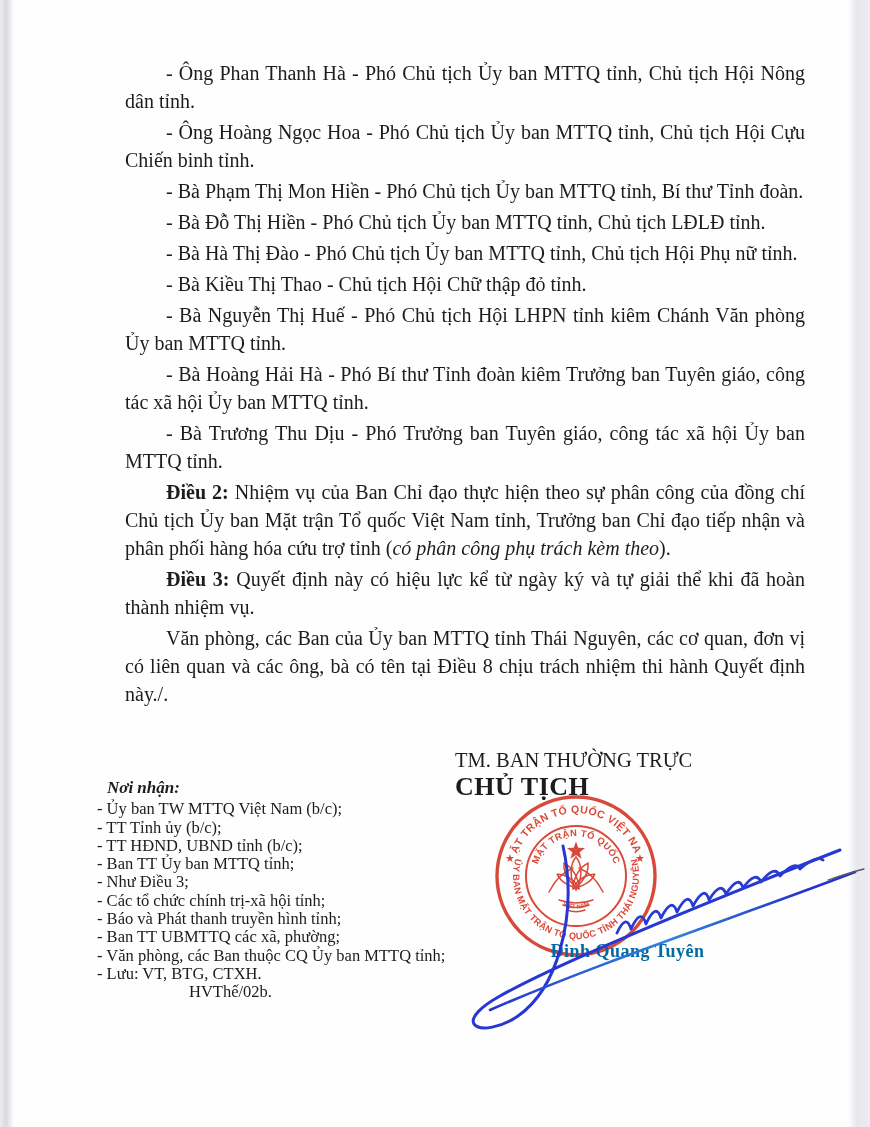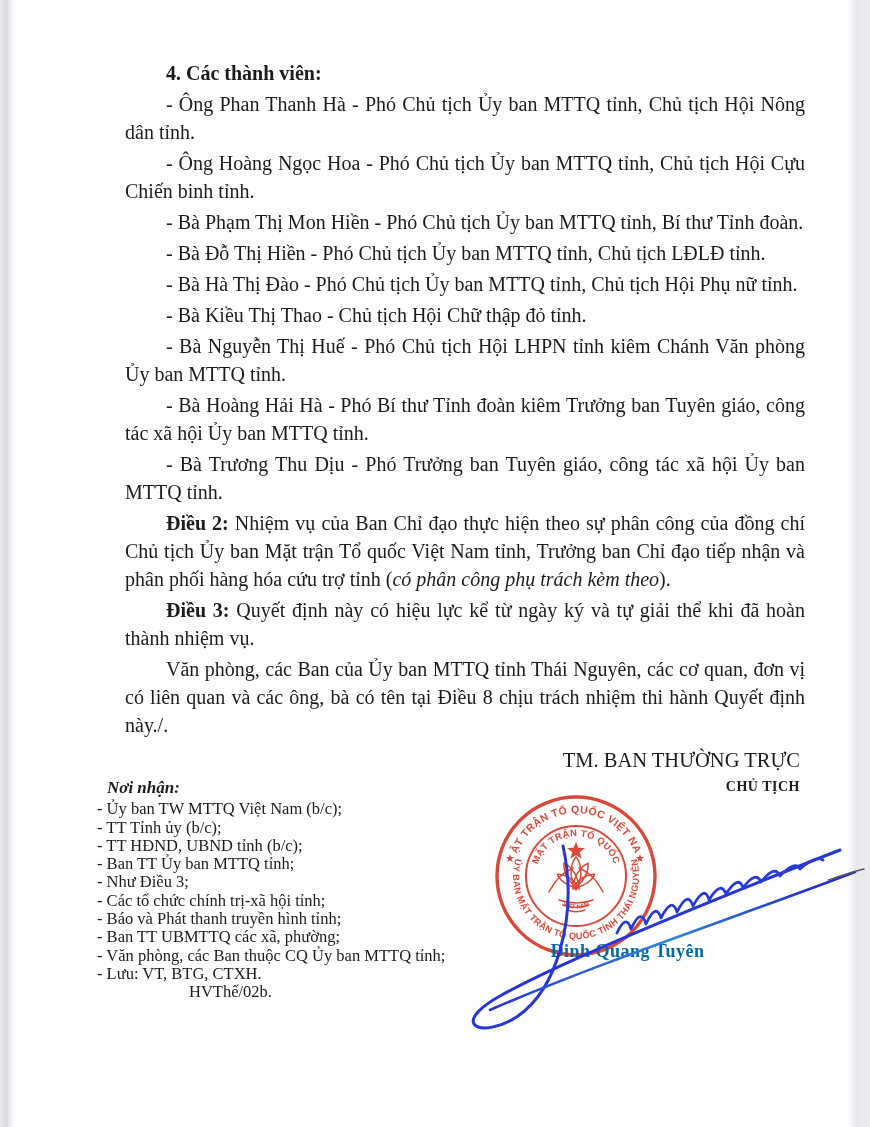--- a/index.html
+++ b/index.html
@@ -17,25 +17,25 @@
   }
   .body-text{
     position:absolute; left:125px; top:56px; width:680px;
     font-size:20px; line-height:28px; text-align:justify;
   }
   .para{margin:0; padding-top:3px; text-indent:41px;}
   .para.heading{font-weight:bold;}
   .para b{font-weight:bold;}
   .para i{font-style:italic;}
   .sign-head{
-    position:absolute; left:455px; top:748px; width:345px; text-align:right;
+    position:absolute; left:455px; top:748px; width:345px; text-align:left;
     line-height:24px;
   }
   .authority{font-size:20.5px;}
-  .sign-title{font-size:14px; font-weight:bold; margin-top:3px; letter-spacing:.5px;}
+  .sign-title{font-size:26px; font-weight:bold; margin-top:3px; letter-spacing:.5px;}
   .signer-name{
     position:absolute; left:455px; top:941px; width:345px; text-align:center;
     font-size:18px; font-weight:bold; color:#0369a1; letter-spacing:.5px;
   }
   .recipients{
     position:absolute; left:97px; top:779px; width:372px;
     font-size:16.5px; line-height:18.3px; text-align:left;
   }
   .recipients-heading{font-weight:bold; font-style:italic; font-size:17px; margin-bottom:3px; padding-left:10px;}
   .recipient-item{white-space:nowrap;}
@@ -45,21 +45,20 @@
   .stamp-text{font-family:"Liberation Sans","DejaVu Sans",sans-serif; font-weight:bold;}
 </style>
 </head>
 <body>
 
 <div class="page">
   <div class="edge-left"></div>
   <div class="edge-right"></div>
 
   <div class="body-text">
-    <p class="para heading">4. Các thành viên:</p>
     <p class="para">- Ông Phan Thanh Hà - Phó Chủ tịch Ủy ban MTTQ tỉnh, Chủ tịch Hội Nông dân tỉnh.</p>
     <p class="para">- Ông Hoàng Ngọc Hoa - Phó Chủ tịch Ủy ban MTTQ tỉnh, Chủ tịch Hội Cựu Chiến binh tỉnh.</p>
     <p class="para">- Bà Phạm Thị Mon Hiền - Phó Chủ tịch Ủy ban MTTQ tỉnh, Bí thư Tỉnh đoàn.</p>
     <p class="para">- Bà Đỗ Thị Hiền - Phó Chủ tịch Ủy ban MTTQ tỉnh, Chủ tịch LĐLĐ tỉnh.</p>
     <p class="para">- Bà Hà Thị Đào - Phó Chủ tịch Ủy ban MTTQ tỉnh, Chủ tịch Hội Phụ nữ tỉnh.</p>
     <p class="para">- Bà Kiều Thị Thao - Chủ tịch Hội Chữ thập đỏ tỉnh.</p>
     <p class="para">- Bà Nguyễn Thị Huế - Phó Chủ tịch Hội LHPN tỉnh kiêm Chánh Văn phòng Ủy ban MTTQ tỉnh.</p>
     <p class="para">- Bà Hoàng Hải Hà - Phó Bí thư Tỉnh đoàn kiêm Trưởng ban Tuyên giáo, công tác xã hội Ủy ban MTTQ tỉnh.</p>
     <p class="para">- Bà Trương Thu Dịu - Phó Trưởng ban Tuyên giáo, công tác xã hội Ủy ban MTTQ tỉnh.</p>
     <p class="para"><b>Điều 2:</b><span> Nhiệm vụ của Ban Chỉ đạo thực hiện theo sự phân công của đồng chí Chủ tịch Ủy ban Mặt trận Tổ quốc Việt Nam tỉnh, Trưởng ban Chỉ đạo tiếp nhận và phân phối hàng hóa cứu trợ tỉnh (</span><i>có phân công phụ trách kèm theo</i><span>).</span></p>

